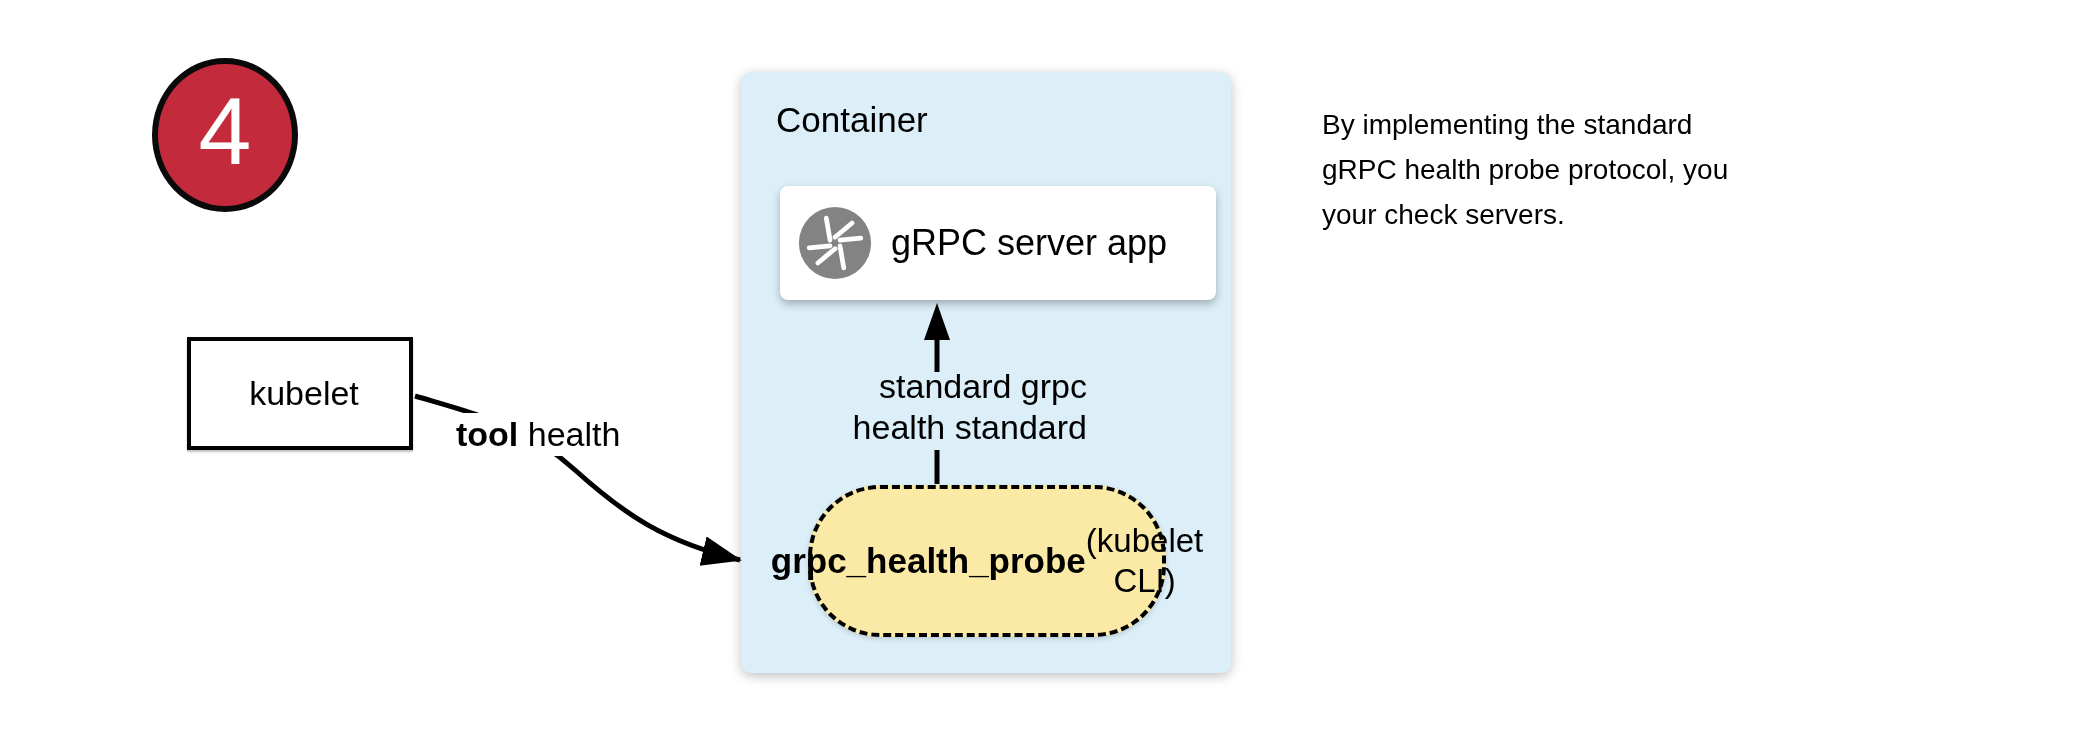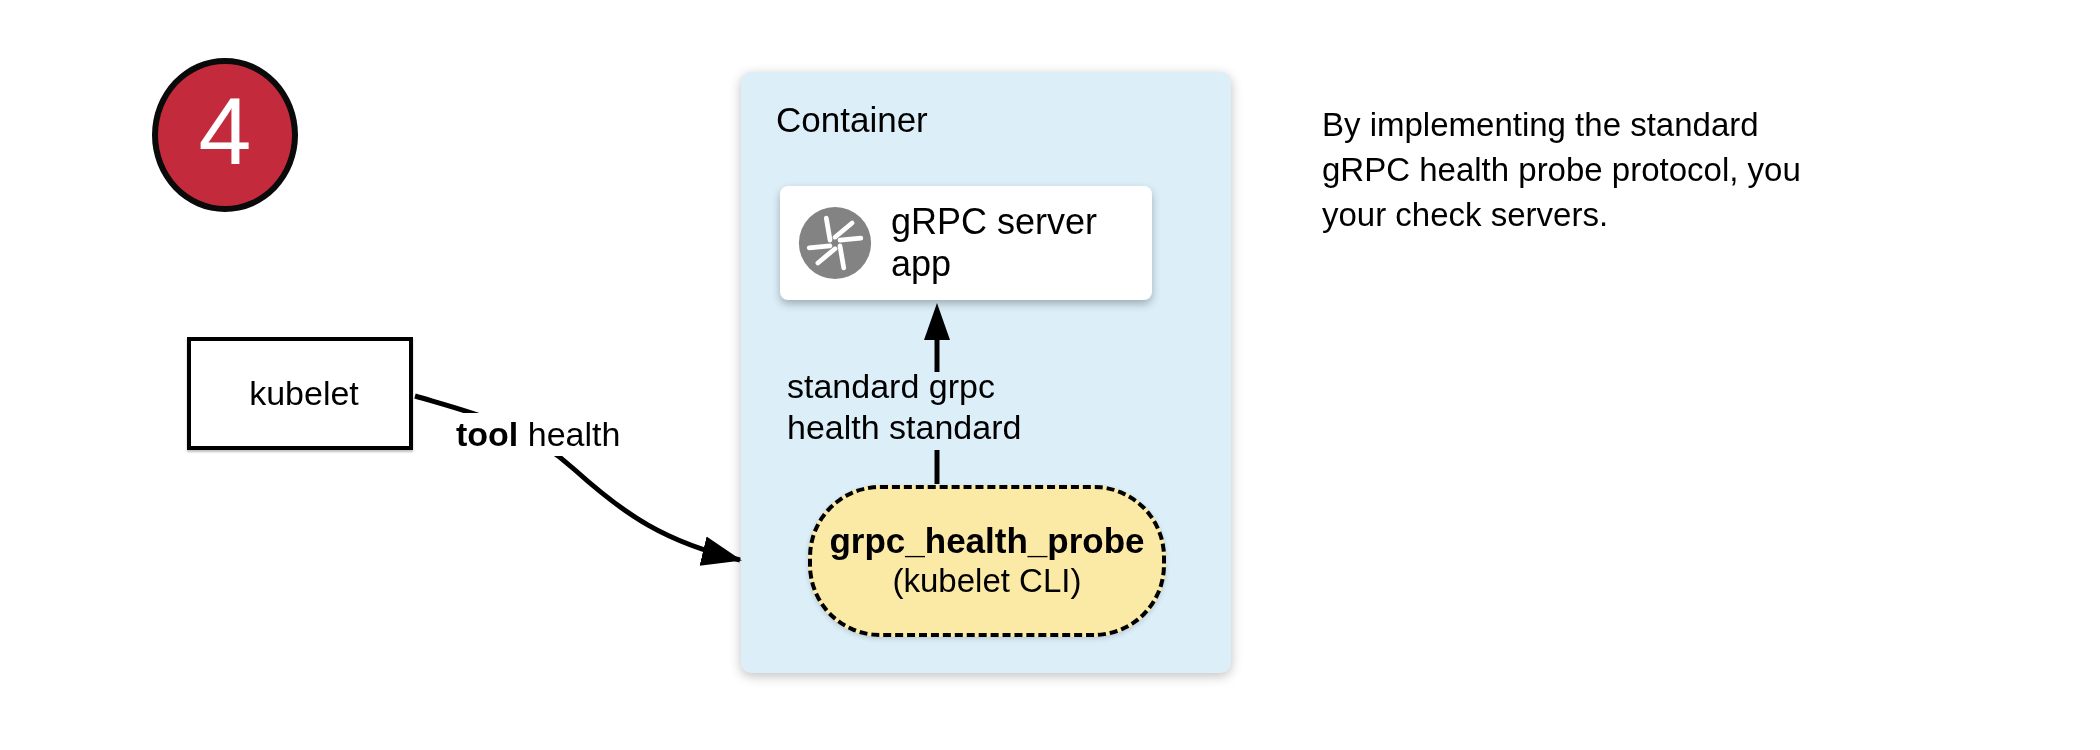--- a/index.html
+++ b/index.html
@@ -62,21 +62,21 @@
   .container-title {
     position: absolute;
     left: 35px; top: 28px;
     font-size: 35px;
   }
 
   
   .server-box {
     position: absolute;
     left: 39px; top: 114px;          
-    width: 372px; height: 114px;
+    width: 436px; height: 114px;
     background: #ffffff;
     border-radius: 8px;
     box-shadow: 0 4px 8px rgba(0,0,0,0.28);
     display: flex; align-items: center;
   }
   .server-box .icon-wrap {
     margin-left: 17px;
     width: 76px; height: 76px;
     flex: 0 0 auto;
   }
@@ -88,21 +88,21 @@
   
   .probe-pill {
     position: absolute;
     left: 67px; top: 413px;          
     width: 358px; height: 152px;
     box-sizing: border-box;
     background: #fbe9a6;
     border: 4px dashed #000000;
     border-radius: 72px;
     box-shadow: 0 2px 5px rgba(0,0,0,0.15);
-    display: flex; flex-direction: column;
+    display: flex; flex-direction: row;
     align-items: center; justify-content: center;
     text-align: center;
   }
   .probe-pill .pill-title {
     font-size: 35px;
     font-weight: bold;
     line-height: 40px;
   }
   .probe-pill .pill-subtitle {
     font-size: 33px;
@@ -126,31 +126,31 @@
     font-size: 34px;
     white-space: nowrap;
   }
   .exec-label .b { font-weight: bold; }
 
   
   .protocol-label {
     position: absolute;
     left: 787px; top: 366px;
     width: 300px;
-    text-align: left;
+    text-align: right;
     font-size: 34px;
     line-height: 41px;
   }
 
   
   .note {
     position: absolute;
     left: 1322px; top: 102px;
     width: 580px;
-    font-size: 33px;
+    font-size: 28px;
     line-height: 45px;
   }
 </style>
 </head>
 <body>
 
 <div id="stage">
 
   <div class="step-badge">
     <div class="num">4</div>

